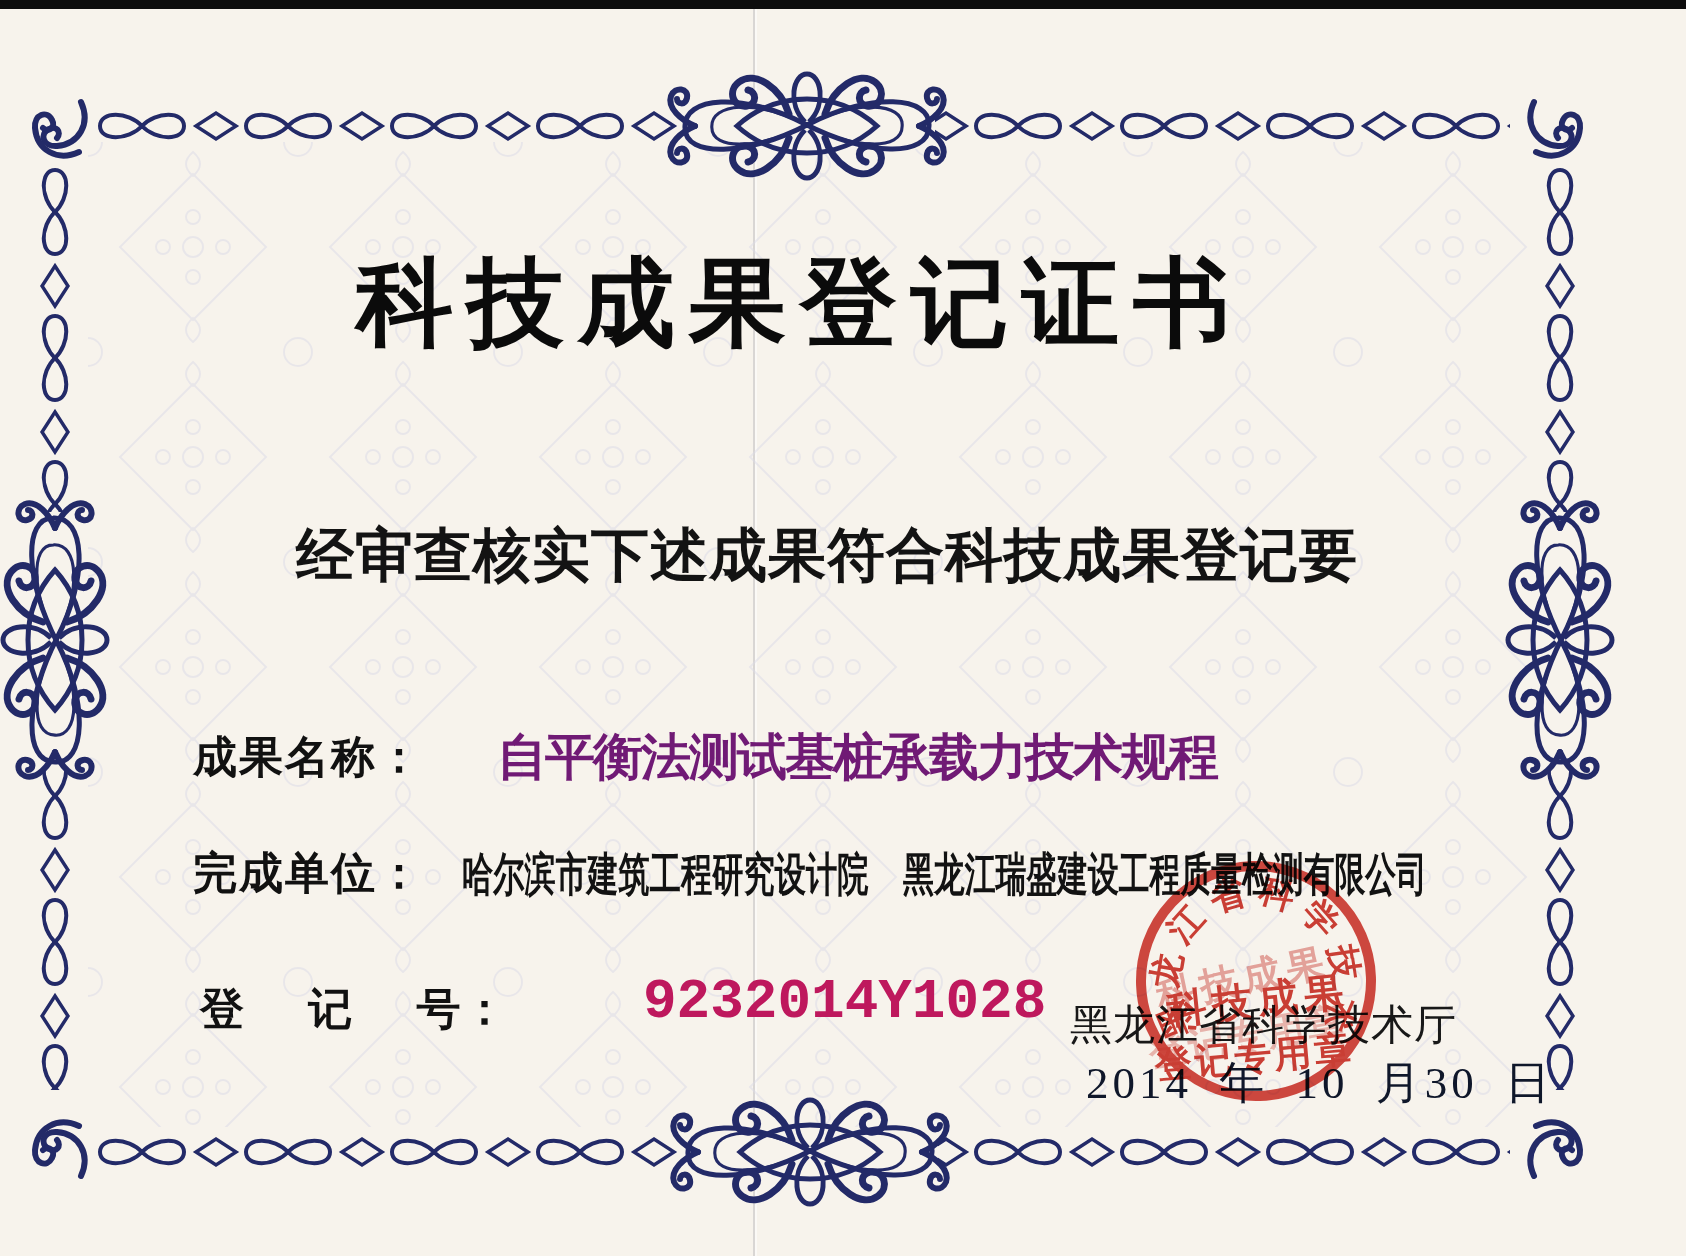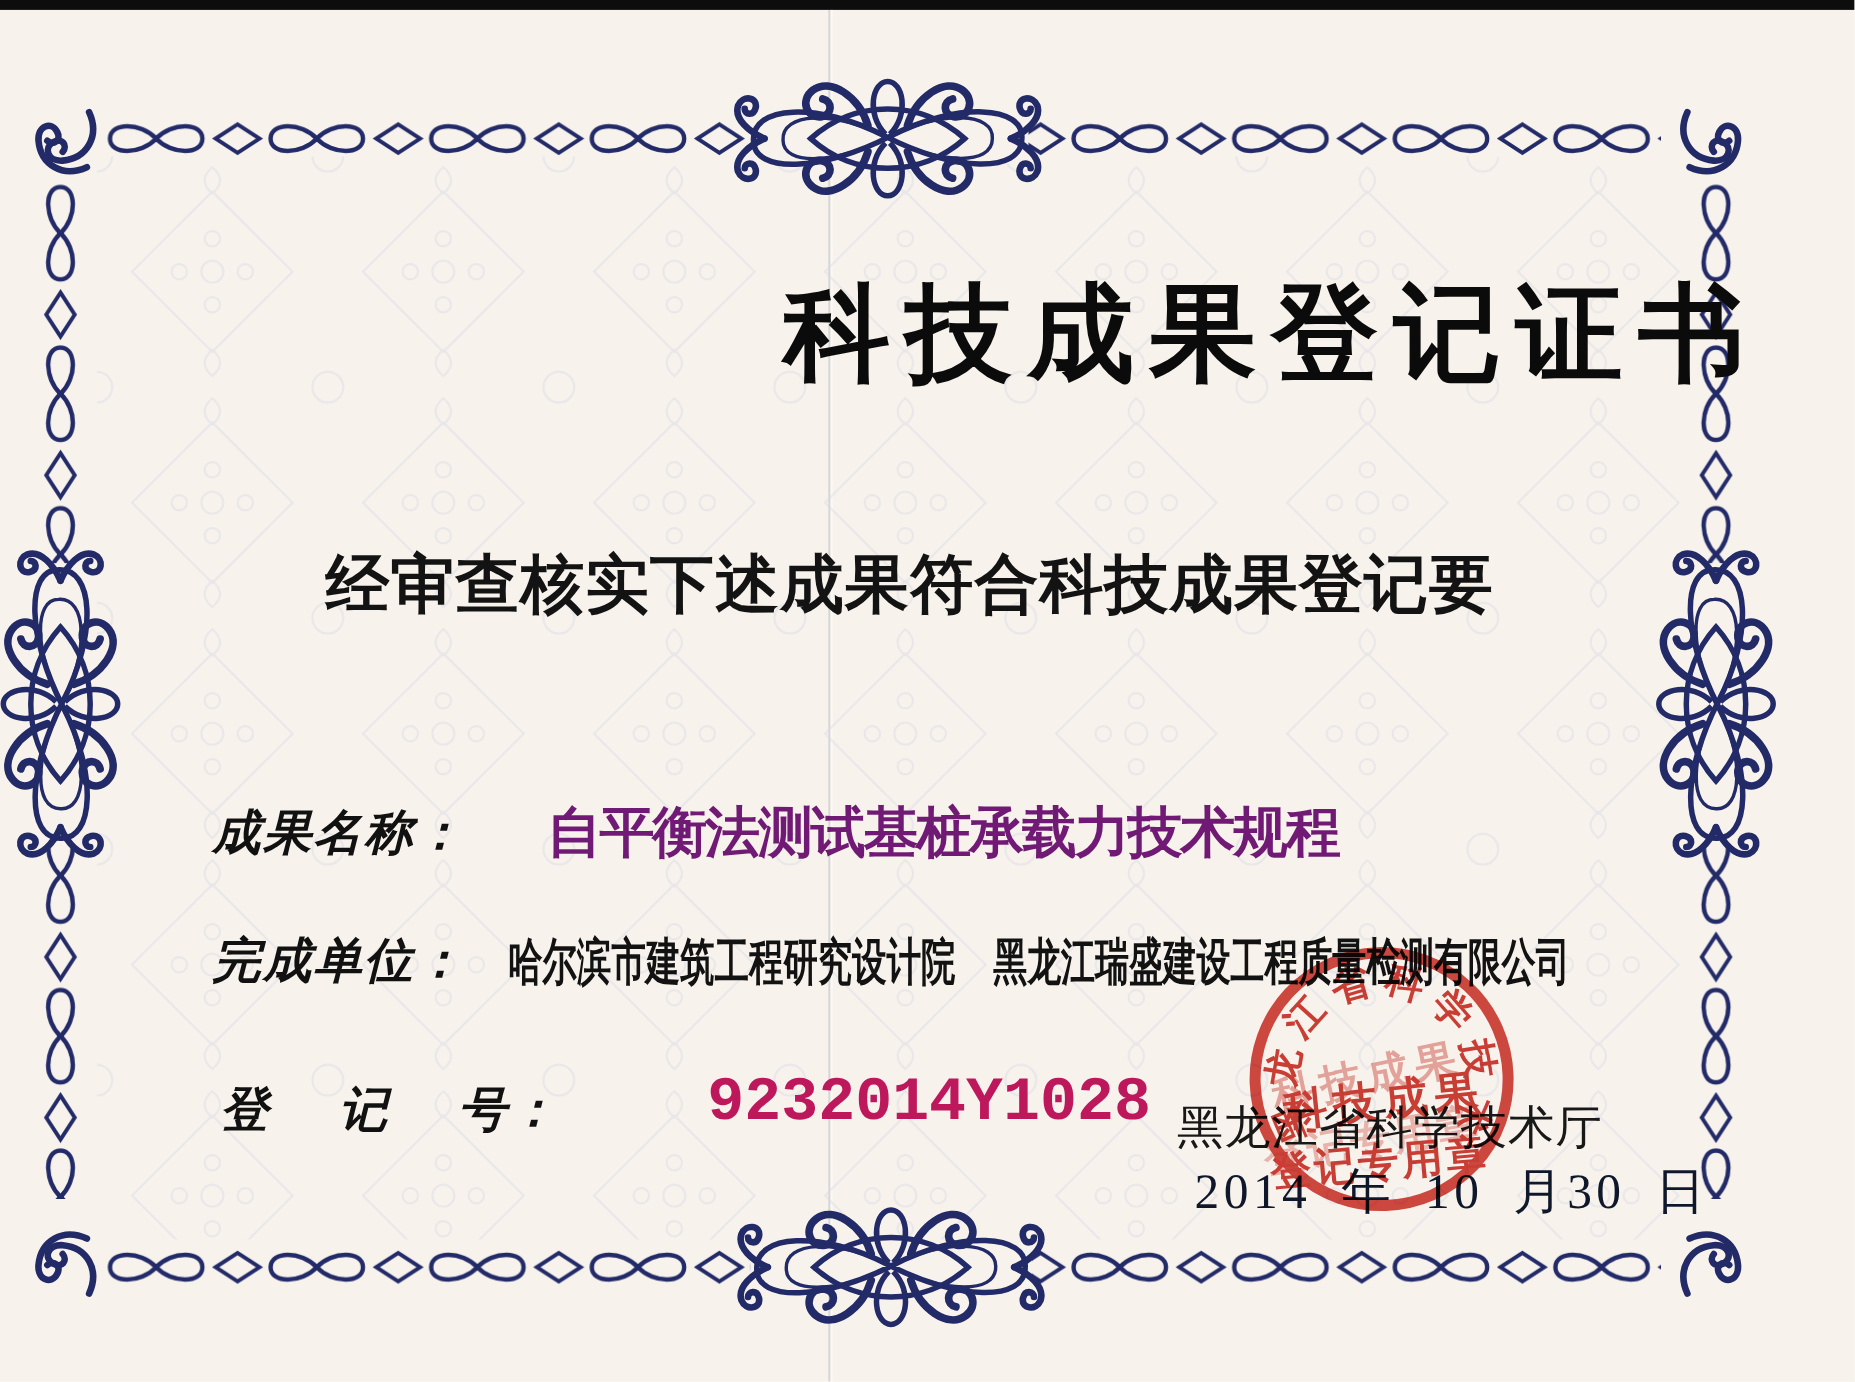--- a/index.html
+++ b/index.html
@@ -12,39 +12,38 @@
   .abs{position:absolute;}
   
   .scan-strip{left:0;top:0;width:1686px;height:9px;background:#0d0d0d;}
   
   .fold{left:753px;top:9px;width:2px;height:1247px;background:rgba(115,115,128,.22);}
   .fold-hl{left:755px;top:9px;width:2px;height:1247px;background:rgba(255,255,255,.5);}
   
   .texture{left:88px;top:142px;opacity:.5;}
   
   .title{
-    left:0;top:252px;width:1600px;text-align:right;
+    left:0;top:252px;width:1600px;text-align:center;
     font-size:97px;font-weight:700;letter-spacing:14px;line-height:104px;
     color:#0b0b0b;font-family:"Liberation Serif", serif;
   }
   
   .para{
-    left:192px;top:482px;width:1180px;
+    left:192px;top:506px;width:1180px;
     font-size:58px;line-height:99px;font-weight:600;letter-spacing:1px;
     color:#131313;
   }
   .para .l1{text-indent:104px;}
   
   .frow{left:0;top:0;width:1686px;height:66px;}
   .flabel{
     position:absolute;left:193px;top:4px;
     font-family:"Liberation Sans", sans-serif;
     font-size:44px;font-weight:700;letter-spacing:2px;color:#111;
     white-space:nowrap;
-    font-style:italic;
   }
   .row1{top:724px;}
   .row1 .fvalue{
     position:absolute;left:497px;top:0;
     font-size:50px;font-weight:700;letter-spacing:-2px;color:#701a75;
     white-space:nowrap;
   }
   .row2{top:840px;padding-left:44px;}
   .row2 .fvalue1{
     position:absolute;left:462px;top:4px;

